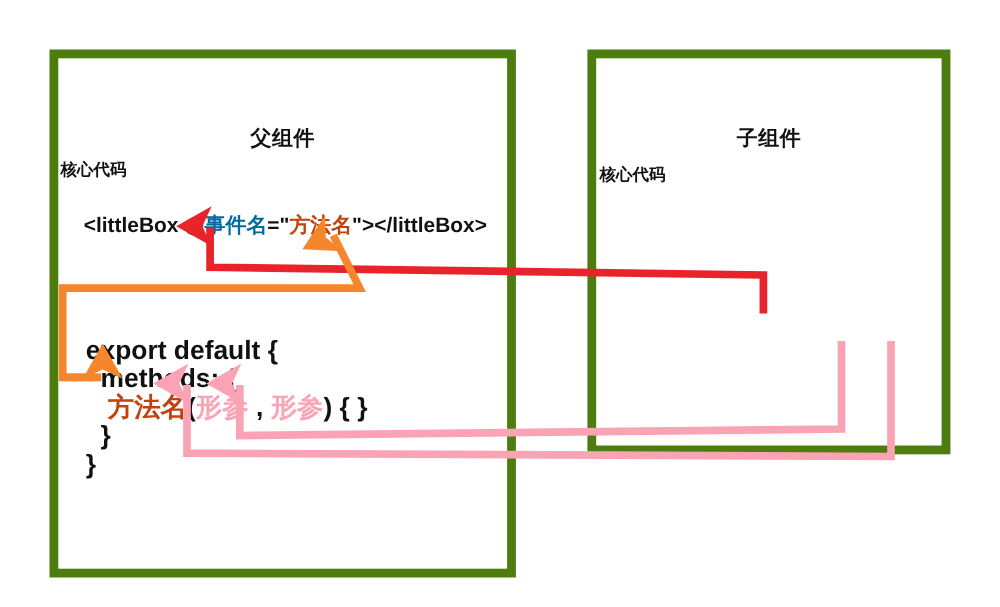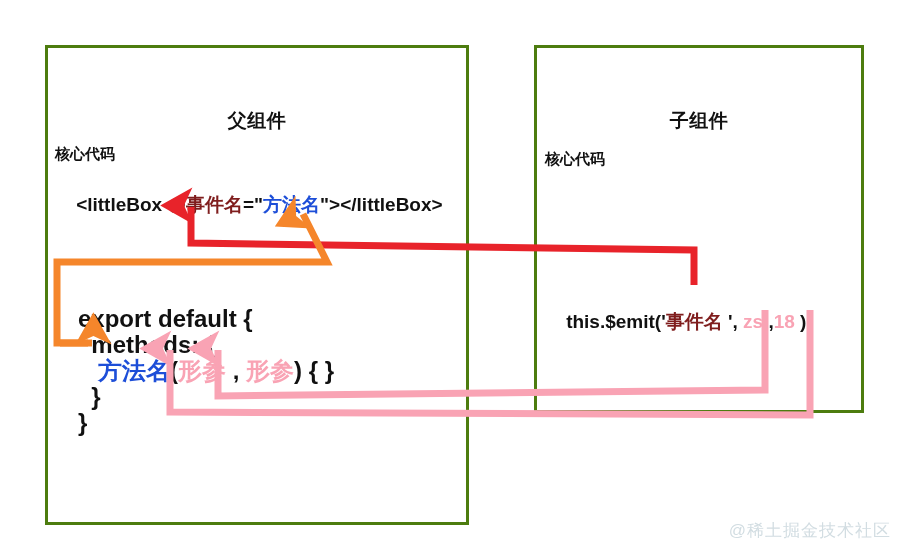--- a/index.html
+++ b/index.html
@@ -12,21 +12,21 @@
   }
   #canvas {
     position: relative;
     width: 909px;
     height: 552px;
     background: #ffffff;
     overflow: hidden;
   }
   .panel {
     position: absolute;
-    border: 3px solid #4d7c0f;
+    border: 8px solid #4d7c0f;
     background: transparent;
     box-sizing: border-box;
   }
   #panel-parent { left: 45px;  top: 45px; width: 424px; height: 480px; }
   #panel-child  { left: 534px; top: 45px; width: 330px; height: 368px; }
 
   .panel-title {
     position: absolute;
     top: 60px;
     width: 100%;
@@ -50,22 +50,22 @@
     white-space: pre;
   }
   .code-block {
     position: absolute;
     font-weight: bold;
     font-size: 24px;
     color: #111111;
     line-height: 26px;
     white-space: pre;
   }
-  .red   { color: #7f1d1d; }
-  .orange{ color: #1d4ed8; }
+  .red   { color: #0369a1; }
+  .orange{ color: #c2410c; }
   .pink  { color: #f9a3b4; }
 
   svg.overlay {
     position: absolute;
     left: 0; top: 0;
     width: 909px;
     height: 552px;
     pointer-events: none;
   }
   .watermark {
@@ -100,23 +100,20 @@
 <span>  }</span>
 <span>}</span>
   </div>
 
   <div class="panel" id="panel-child">
     <div class="panel-title">子组件</div>
   </div>
 
   <div class="section-label" style="left:545px; top:150px;">核心代码</div>
 
-  <div class="code-line" style="left:545px; top:287px;">
-    <span>this.$emit('</span><span class="red">事件名</span><span> ', </span><span class="pink">zs</span><span> ,</span><span class="pink">18</span><span> )</span>
-  </div>
 
   <svg class="overlay" viewBox="0 0 909 552">
     <defs>
       <marker id="head-red" markerWidth="5" markerHeight="5" refX="2.2" refY="4.4" orient="auto" markerUnits="strokeWidth">
         <path d="M 2.4 0 L 5 4.6 L 2.4 3.4 L -0.2 4.6 Z" fill="#e8232a"></path>
       </marker>
       <marker id="head-orange" markerWidth="5" markerHeight="5" refX="2.2" refY="4.4" orient="auto" markerUnits="strokeWidth">
         <path d="M 2.4 0 L 5 4.6 L 2.4 3.4 L -0.2 4.6 Z" fill="#f5862b"></path>
       </marker>
       <marker id="head-pink" markerWidth="5" markerHeight="5" refX="2.2" refY="4.4" orient="auto" markerUnits="strokeWidth">
@@ -128,15 +125,14 @@
 
     <path d="M 88 343 L 57 343 L 57 262 L 327 262 L 303 214" fill="none" stroke="#f5862b" stroke-width="7" stroke-linejoin="miter" marker-end="url(#head-orange)"></path>
 
     <path d="M 60 343 L 92 343" fill="none" stroke="#f5862b" stroke-width="7" marker-end="url(#head-orange)"></path>
 
     <path d="M 765 310 L 765 390 L 218 396 L 218 350" fill="none" stroke="#f9a3b4" stroke-width="7" stroke-linejoin="miter" marker-end="url(#head-pink)"></path>
 
     <path d="M 810 310 L 810 415 L 170 412 L 170 350" fill="none" stroke="#f9a3b4" stroke-width="7" stroke-linejoin="miter" marker-end="url(#head-pink)"></path>
   </svg>
 
-  <div class="watermark">@稀土掘金技术社区</div>
 
 </div>
 
 </body></html>

